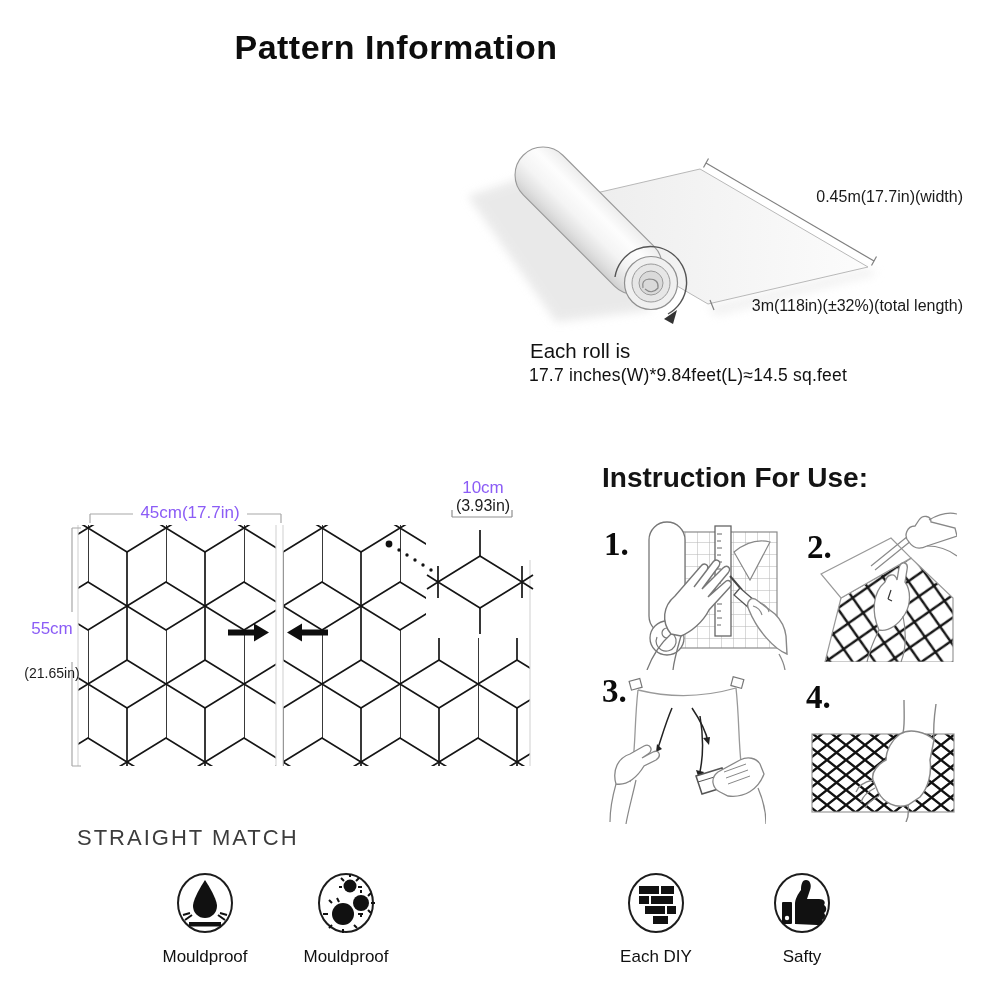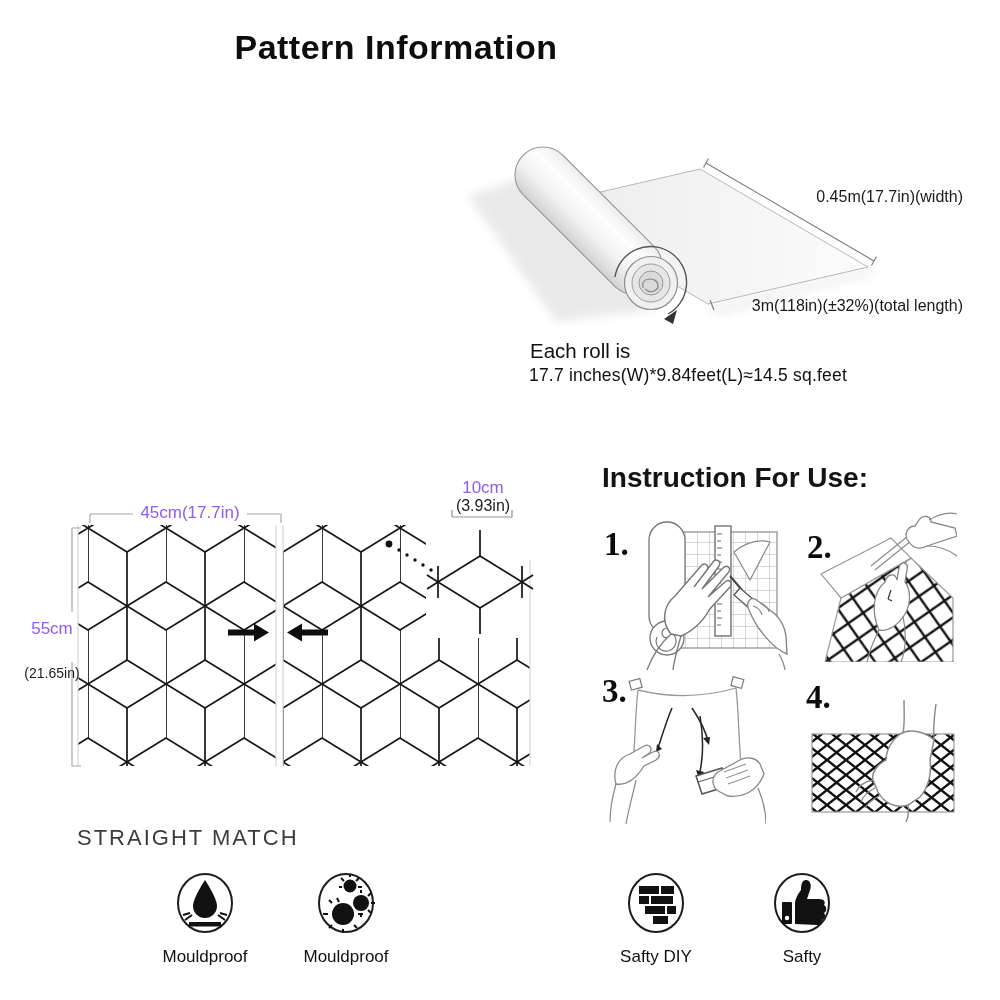--- a/index.html
+++ b/index.html
@@ -259,21 +259,21 @@
       <g fill="#111">
         <rect x="16" y="14" width="20" height="8"></rect>
           <rect x="38" y="14" width="13" height="8"></rect>
         <rect x="16" y="24" width="10" height="8"></rect>
           <rect x="28" y="24" width="22" height="8"></rect>
         <rect x="22" y="34" width="20" height="8"></rect>
           <rect x="44" y="34" width="9" height="8"></rect>
         <rect x="30" y="44" width="15" height="8"></rect>
       </g>
     </svg>
-    <div class="lbl">Safty DIY</div>
+    <div class="lbl">Each DIY</div>
   </div>
 
   <div class="abs feature" style="left:727px;top:872px;">
     <svg width="66" height="66" viewBox="0 0 66 66" style="margin:0 auto">
       <ellipse cx="33" cy="31" rx="27" ry="29" fill="none" stroke="#1c1c1c" stroke-width="2"></ellipse>
       <rect x="13" y="30" width="10" height="22" rx="1" fill="#111"></rect>
       <circle cx="18" cy="46" r="2.2" fill="#fff"></circle>
       <path d="M26,52 L26,32 C26,27 29,22 32,18 C32,13 33,8 37,8 C41,8 43,13 41,18 L38,27 L50,27 C55,27 57,30 55,33 C58,35 58,39 55,41 C57,43 56,47 53,48 C54,51 52,53 48,53 Z" fill="#111"></path>
     </svg>
     <div class="lbl">Safty</div>

